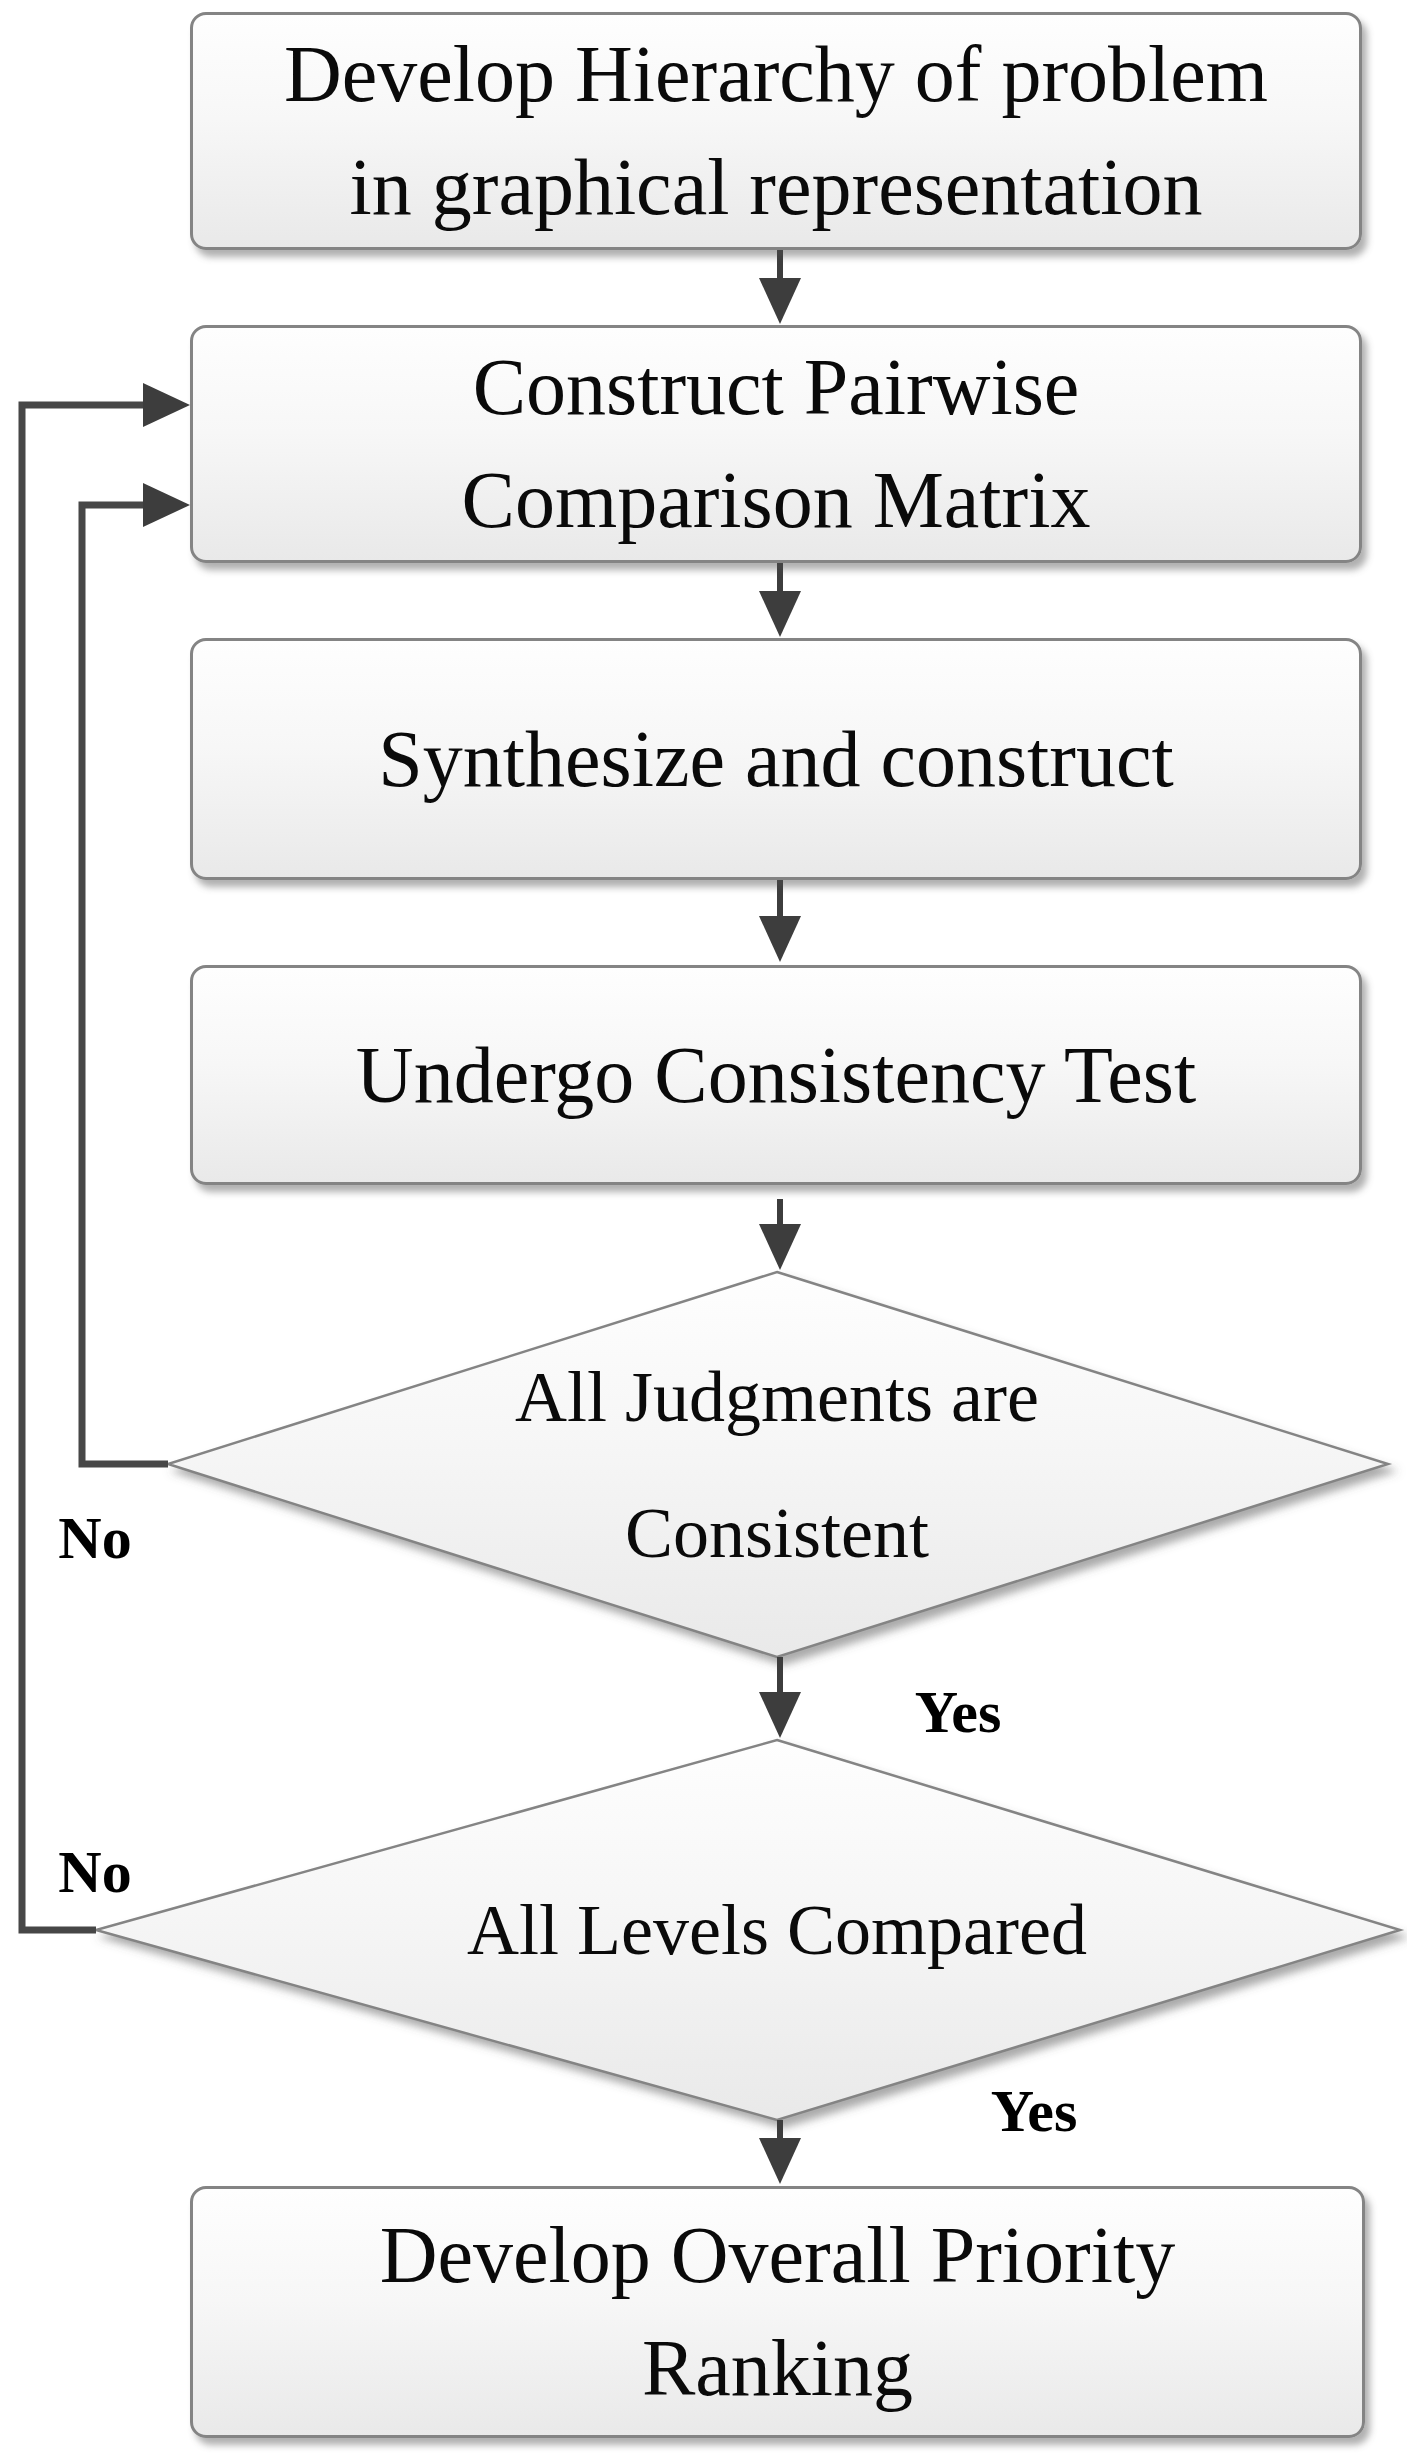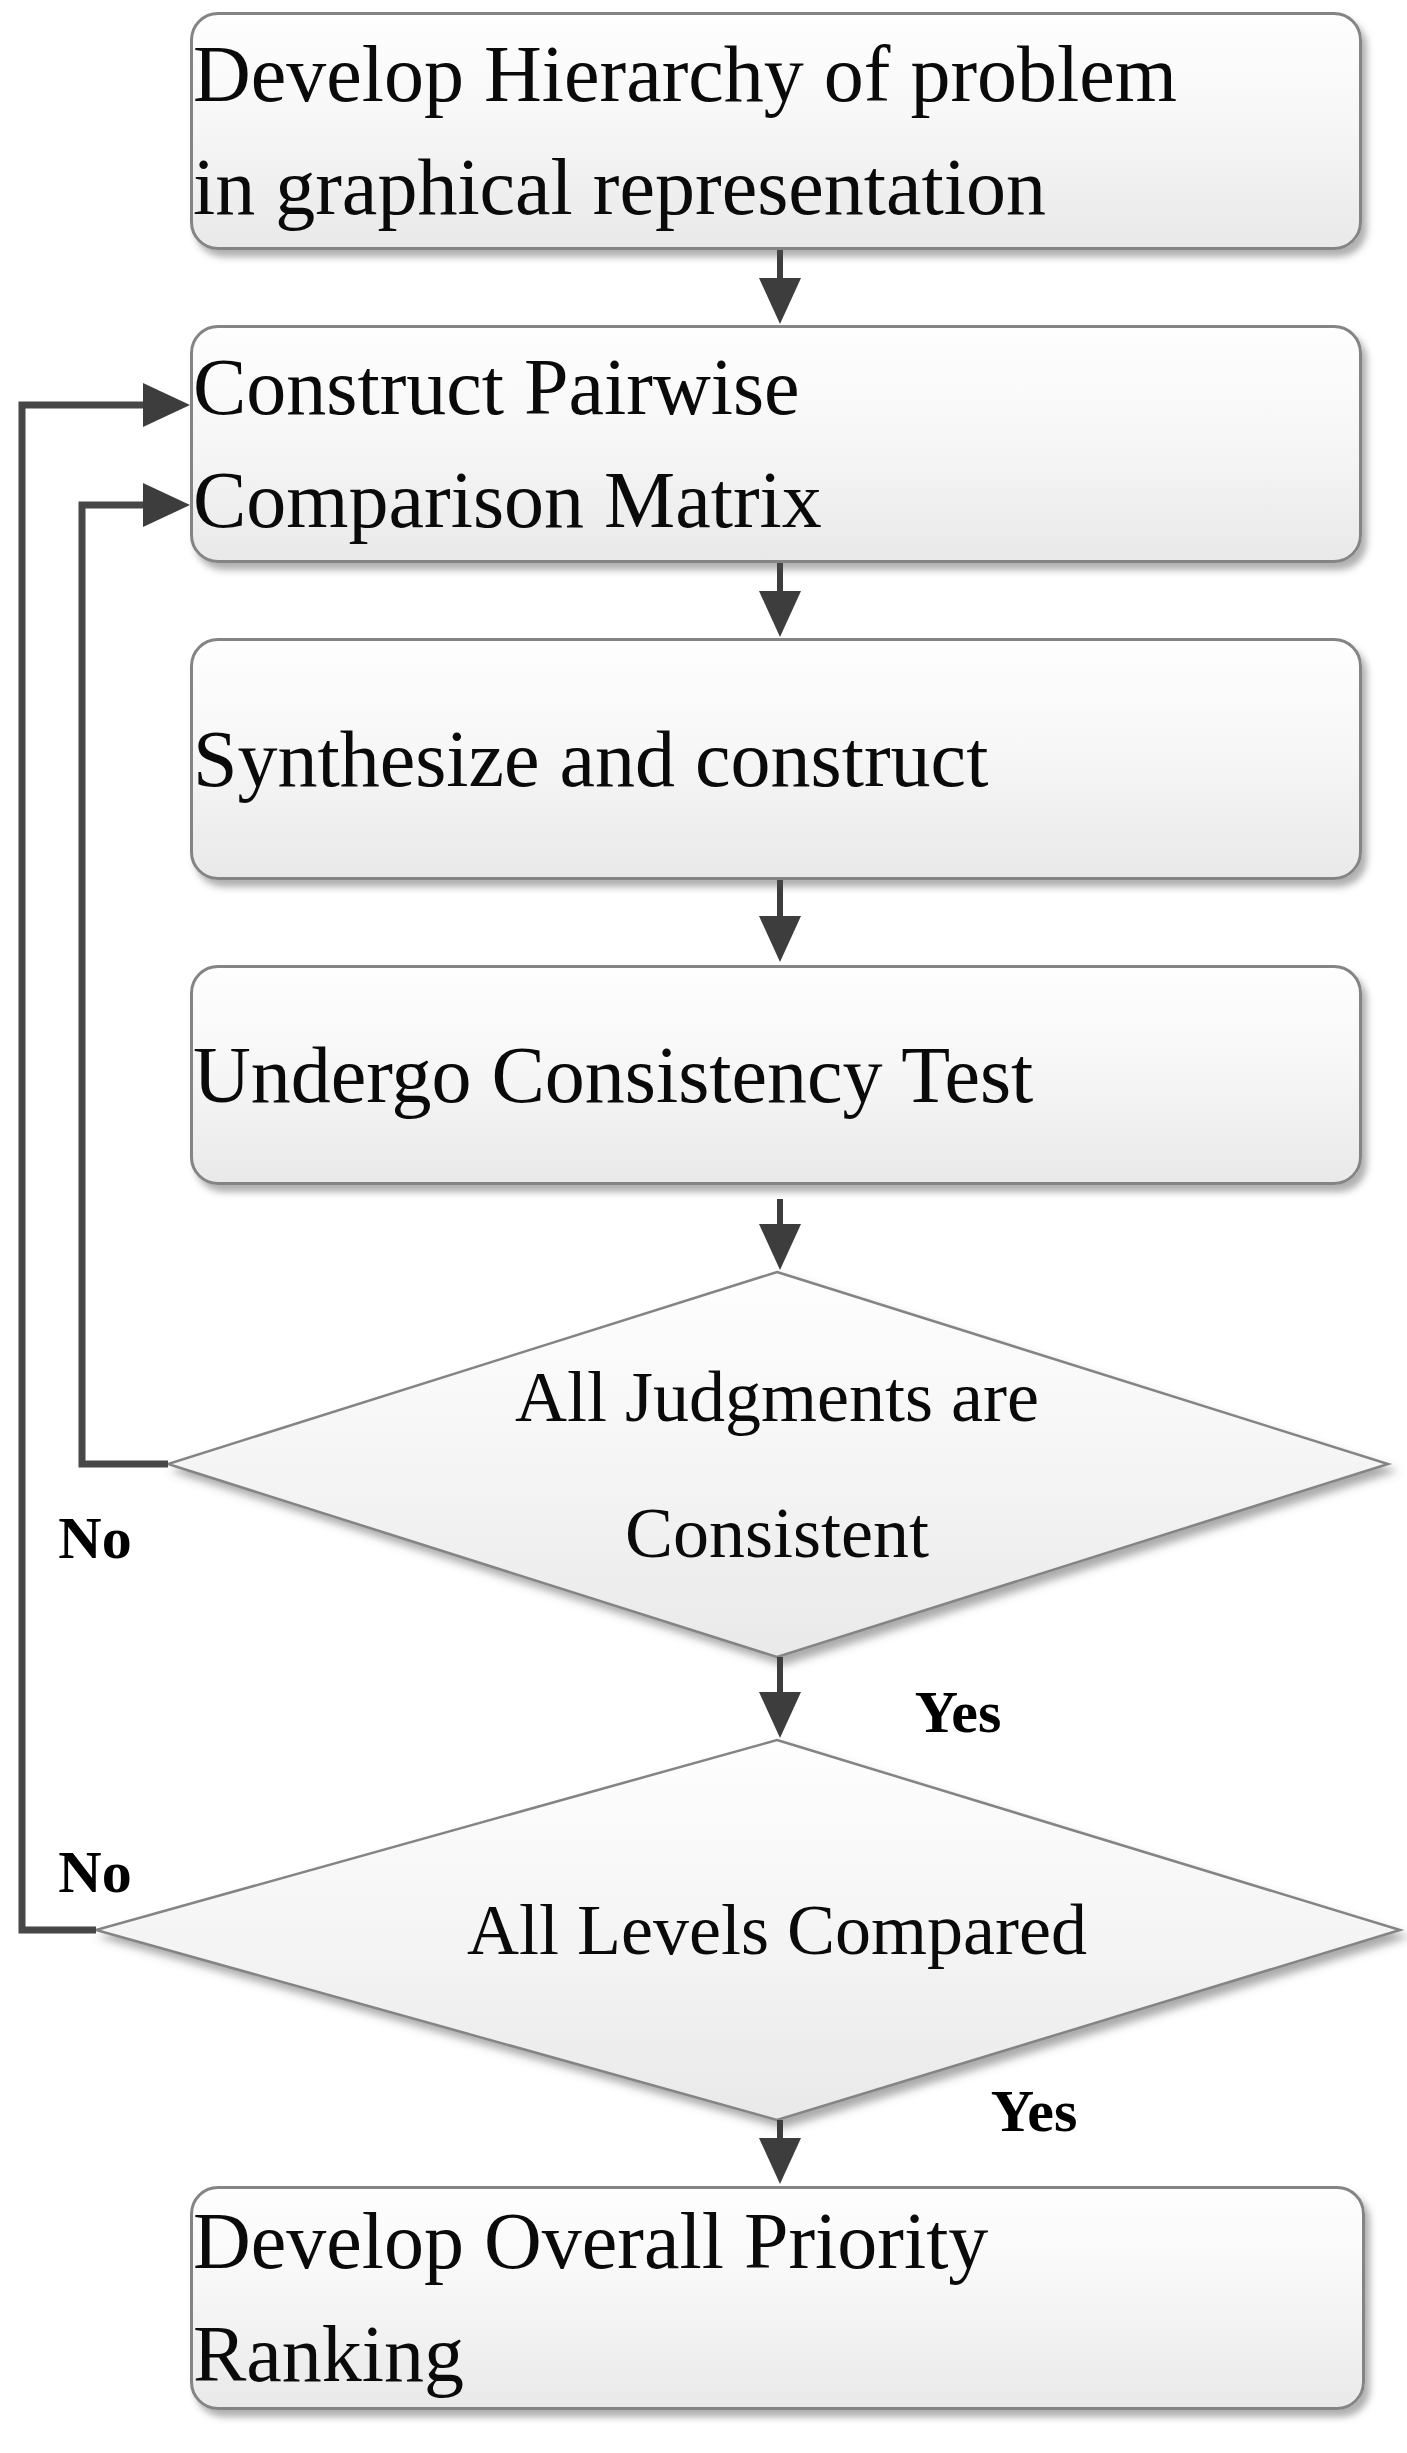--- a/index.html
+++ b/index.html
@@ -9,24 +9,24 @@
     background:#ffffff;
     font-family:"Liberation Serif","DejaVu Serif",serif;
     overflow:hidden;
   }
   #wires{position:absolute;left:0;top:0;width:1407px;height:2453px;}
   .process{
     position:absolute;
     left:190px;width:1172px;
     box-sizing:border-box;
     border:3px solid #848484;
-    border-radius:28px;
+    border-radius:16px;
     background:linear-gradient(180deg,#fefefe 0%,#f7f7f7 45%,#e9e9e9 100%);
     box-shadow:5px 7px 7px rgba(80,80,80,0.45);
-    display:flex;flex-direction:column;justify-content:center;align-items:flex-start;
+    display:flex;flex-direction:column;justify-content:center;align-items:center;
     text-align:center;
     font-size:80px;line-height:113px;color:#0a0a0a;
   }
   .diamond-label{
     position:absolute;
     display:flex;flex-direction:column;justify-content:center;align-items:center;
     text-align:left;
     font-size:72px;line-height:136px;color:#0a0a0a;
   }
   .edge-label{
@@ -97,21 +97,21 @@
   </div>
 
   <div class="process" style="top:638px;height:242px;">
     <div class="line">Synthesize and construct</div>
   </div>
 
   <div class="process" style="top:965px;height:220px;">
     <div class="line">Undergo Consistency Test</div>
   </div>
 
-  <div class="process" style="top:2186px;height:224px;width:1175px;">
+  <div class="process" style="top:2186px;height:252px;width:1175px;">
     <div class="line">Develop Overall Priority</div>
     <div class="line">Ranking</div>
   </div>
 
   <div class="diamond-label" style="left:277px;top:1272px;width:1000px;height:385px;">
     <div class="line">All Judgments are</div>
     <div class="line">Consistent</div>
   </div>
 
   <div class="diamond-label" style="left:277px;top:1740px;width:1000px;height:380px;">

